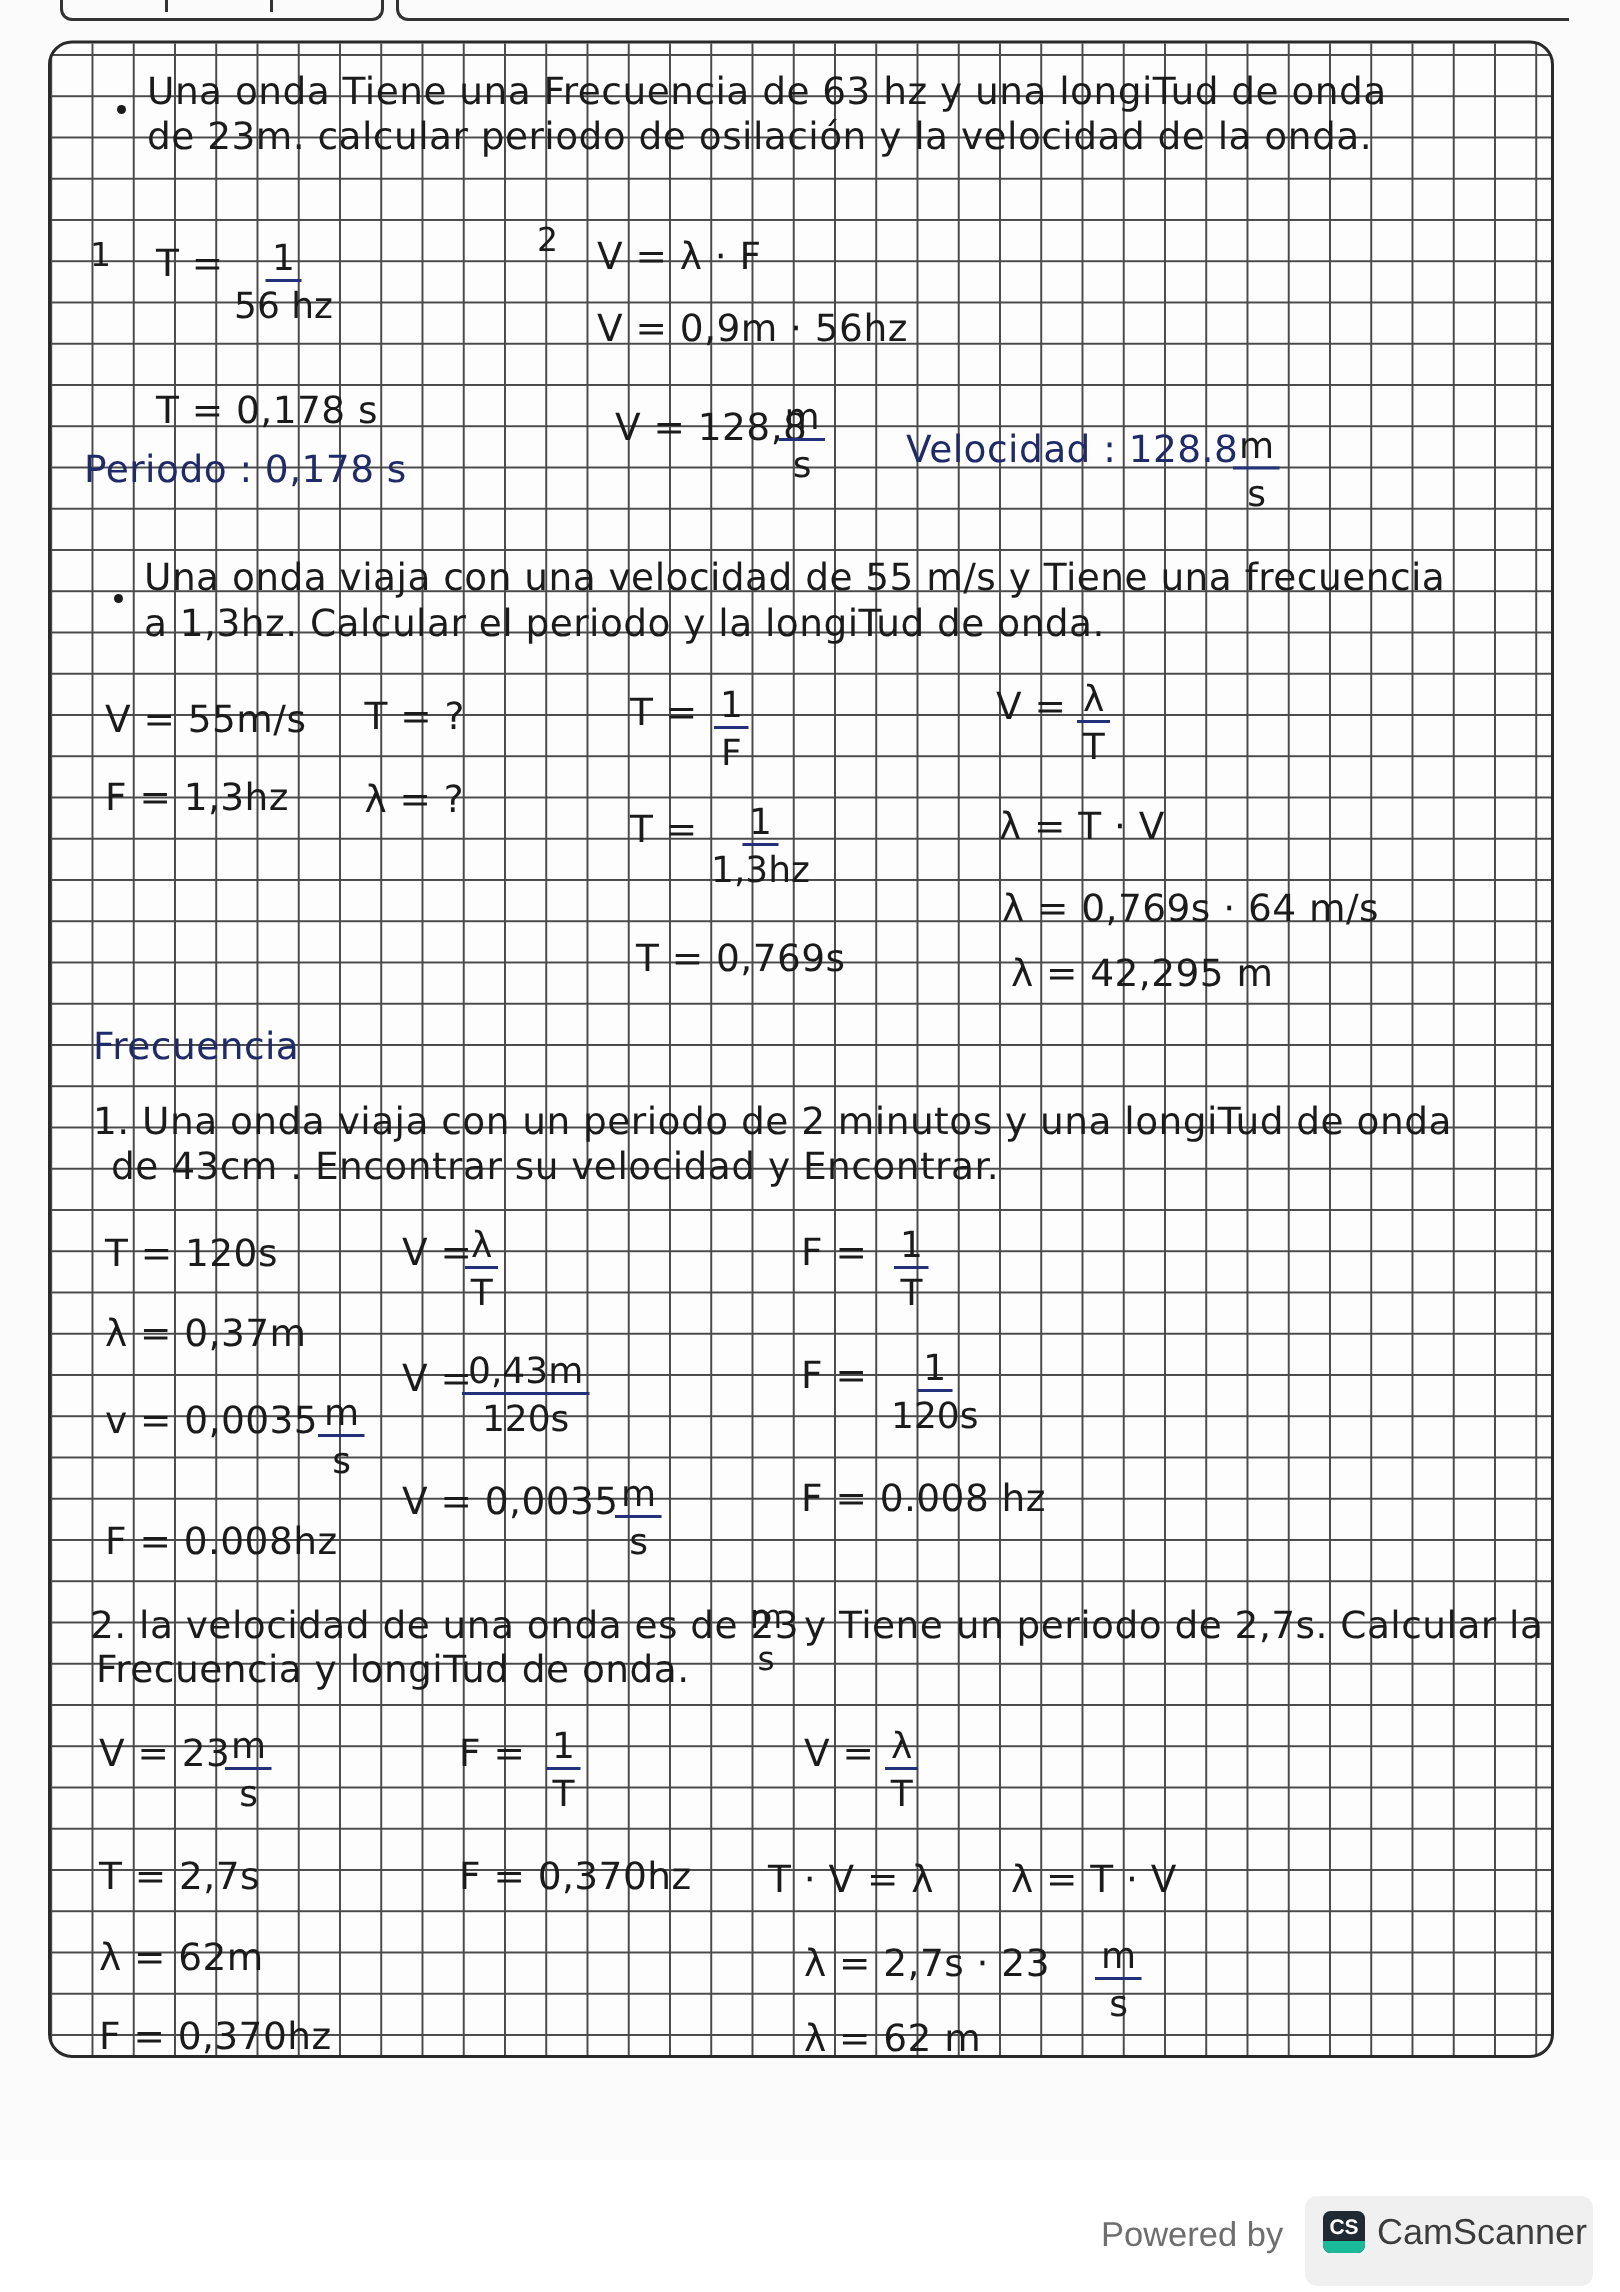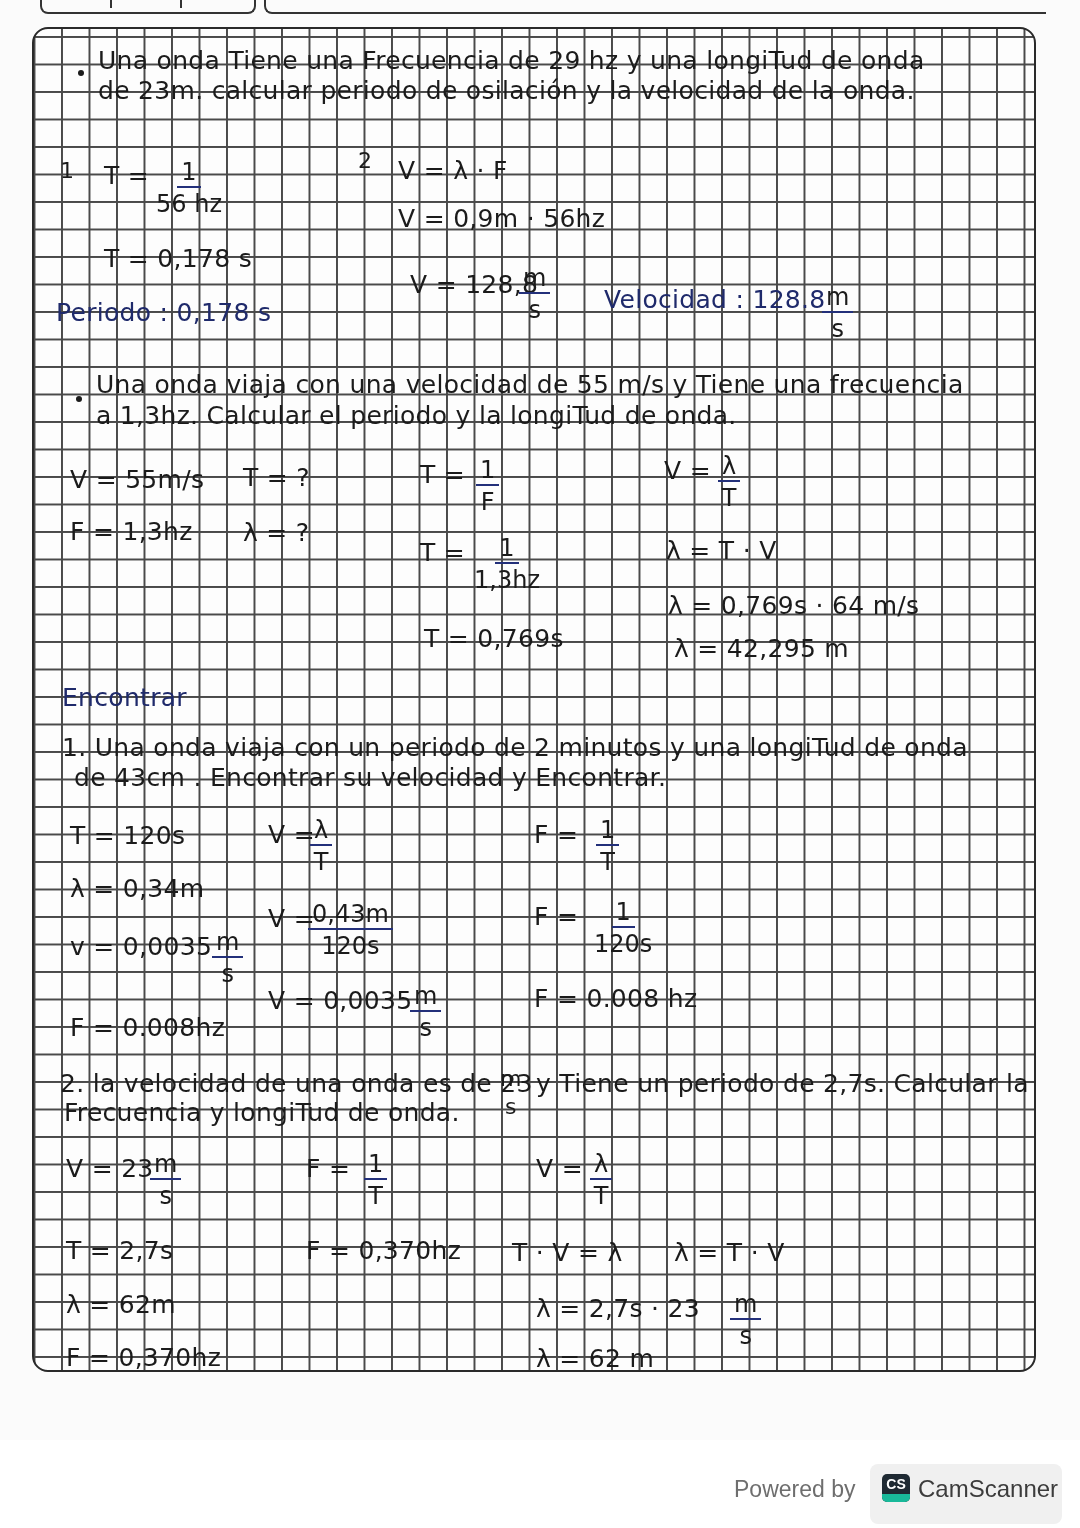--- a/index.html
+++ b/index.html
@@ -54,30 +54,30 @@
   <div class="top-tab a">
     <span class="tick" style="left:68px"></span>
     <span class="tick" style="left:138px"></span>
   </div>
   <div class="top-tab b"></div>
 </div>
 
 <div class="sheet"></div>
 
 <span class="bullet" style="left:78px;top:70px"></span>
-<div class="hw" style="left:98px;top:48px">Una onda Tiene una Frecuencia de 29 hz y una longiTud de onda</div>
+<div class="hw" style="left:98px;top:48px">Una onda Tiene una Frecuencia de 63 hz y una longiTud de onda</div>
 <div class="hw" style="left:98px;top:78px">de 23m. calcular   periodo de osilación y la velocidad de la onda.</div>
 
 <div class="hw small" style="left:60px;top:160px">1</div>
 <div class="hw" style="left:104px;top:163px">T =</div>
 <div class="frac" style="left:156px;top:160px">
   <span class="num">1</span>
   <span class="den">56 hz</span>
 </div>
-<div class="hw" style="left:104px;top:246px">T = 0,178 s</div>
+<div class="hw" style="left:104px;top:261px">T = 0,178 s</div>
 <div class="hw blue" style="left:56px;top:300px">Periodo : 0,178 s</div>
 
 <div class="hw small" style="left:358px;top:150px">2</div>
 <div class="hw" style="left:398px;top:158px">V = λ · F</div>
 <div class="hw" style="left:398px;top:206px">V = 0,9m · 56hz</div>
 <div class="hw" style="left:410px;top:272px">V = 128,8</div>
 <div class="frac" style="left:519px;top:266px">
   <span class="num">m</span>
   <span class="den">s</span>
 </div>
@@ -110,27 +110,27 @@
 
 <div class="hw" style="left:664px;top:458px">V =</div>
 <div class="frac" style="left:718px;top:454px">
   <span class="num">λ</span>
   <span class="den">T</span>
 </div>
 <div class="hw" style="left:666px;top:538px">λ = T · V</div>
 <div class="hw" style="left:668px;top:593px">λ = 0,769s · 64 m/s</div>
 <div class="hw" style="left:674px;top:636px">λ = 42,295 m</div>
 
-<div class="hw blue" style="left:62px;top:685px">Encontrar</div>
+<div class="hw blue" style="left:62px;top:685px">Frecuencia</div>
 
 <div class="hw" style="left:62px;top:735px">1. Una onda viaja con un periodo de 2 minutos y una longiTud de onda</div>
 <div class="hw" style="left:74px;top:765px">de 43cm . Encontrar su velocidad y Encontrar.</div>
 
 <div class="hw" style="left:70px;top:823px">T = 120s</div>
-<div class="hw" style="left:70px;top:876px">λ = 0,34m</div>
+<div class="hw" style="left:70px;top:876px">λ = 0,37m</div>
 <div class="hw" style="left:70px;top:934px">v = 0,0035</div>
 <div class="frac" style="left:212px;top:930px">
   <span class="num">m</span>
   <span class="den">s</span>
 </div>
 <div class="hw" style="left:70px;top:1015px">F = 0.008hz</div>
 
 <div class="hw" style="left:268px;top:822px">V =</div>
 <div class="frac" style="left:310px;top:818px">
   <span class="num">λ</span>

